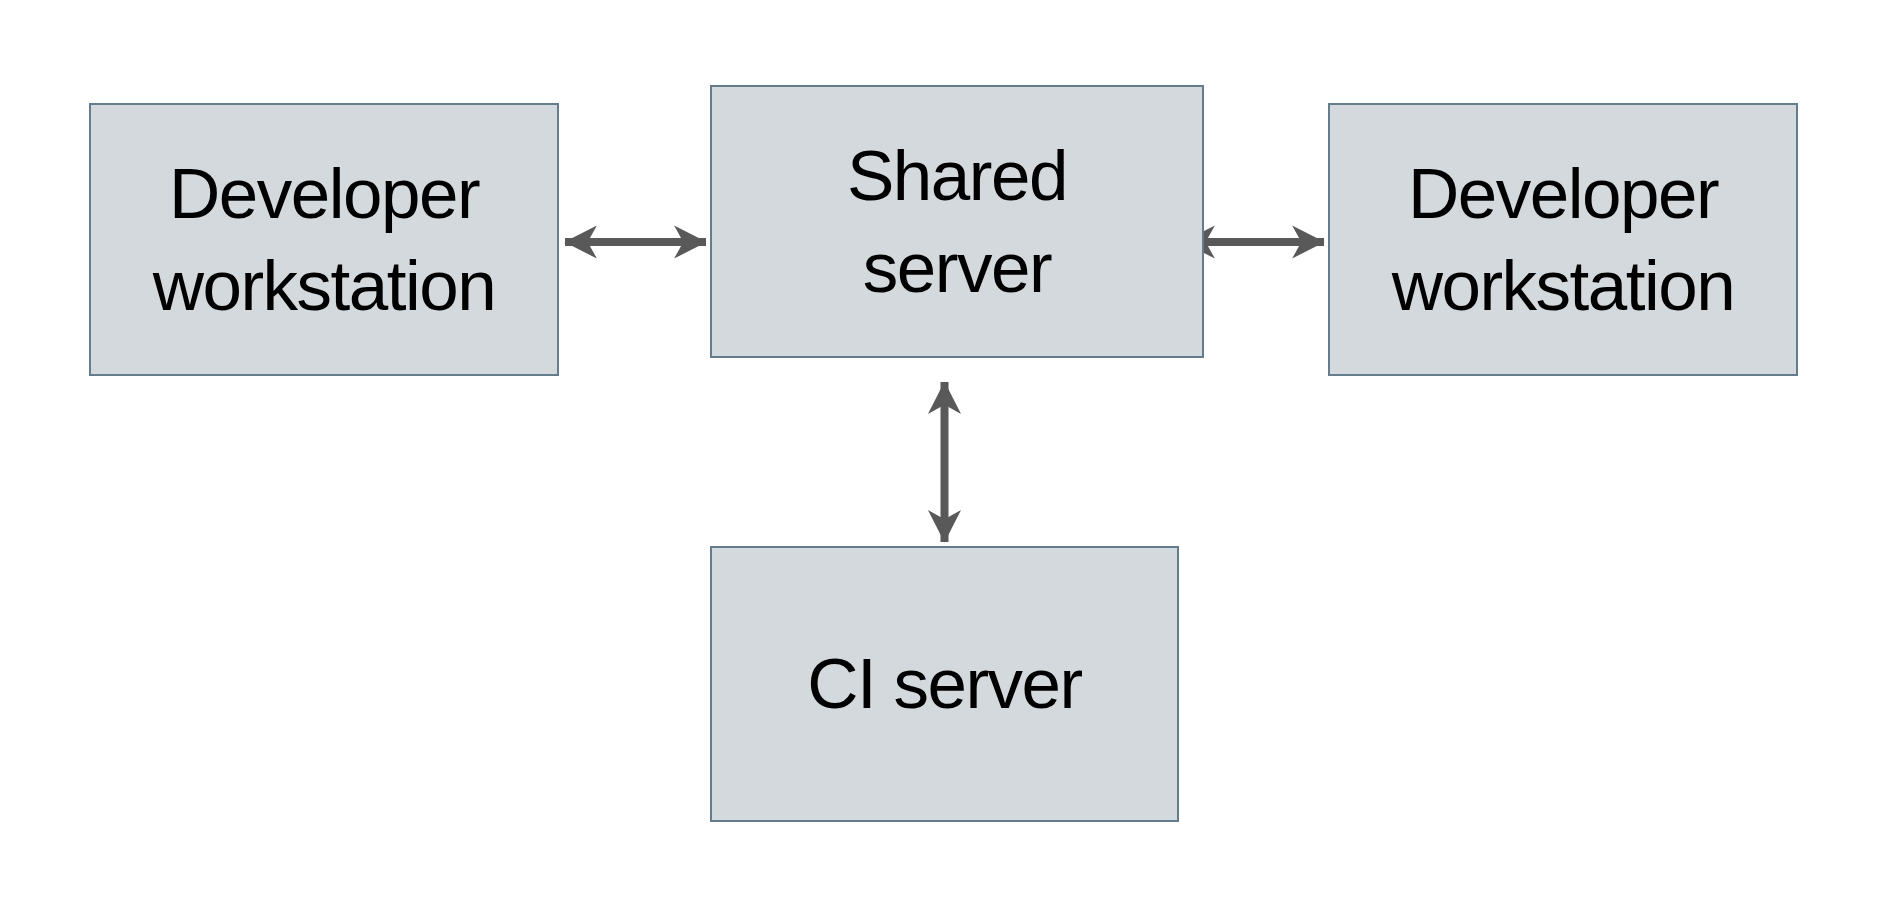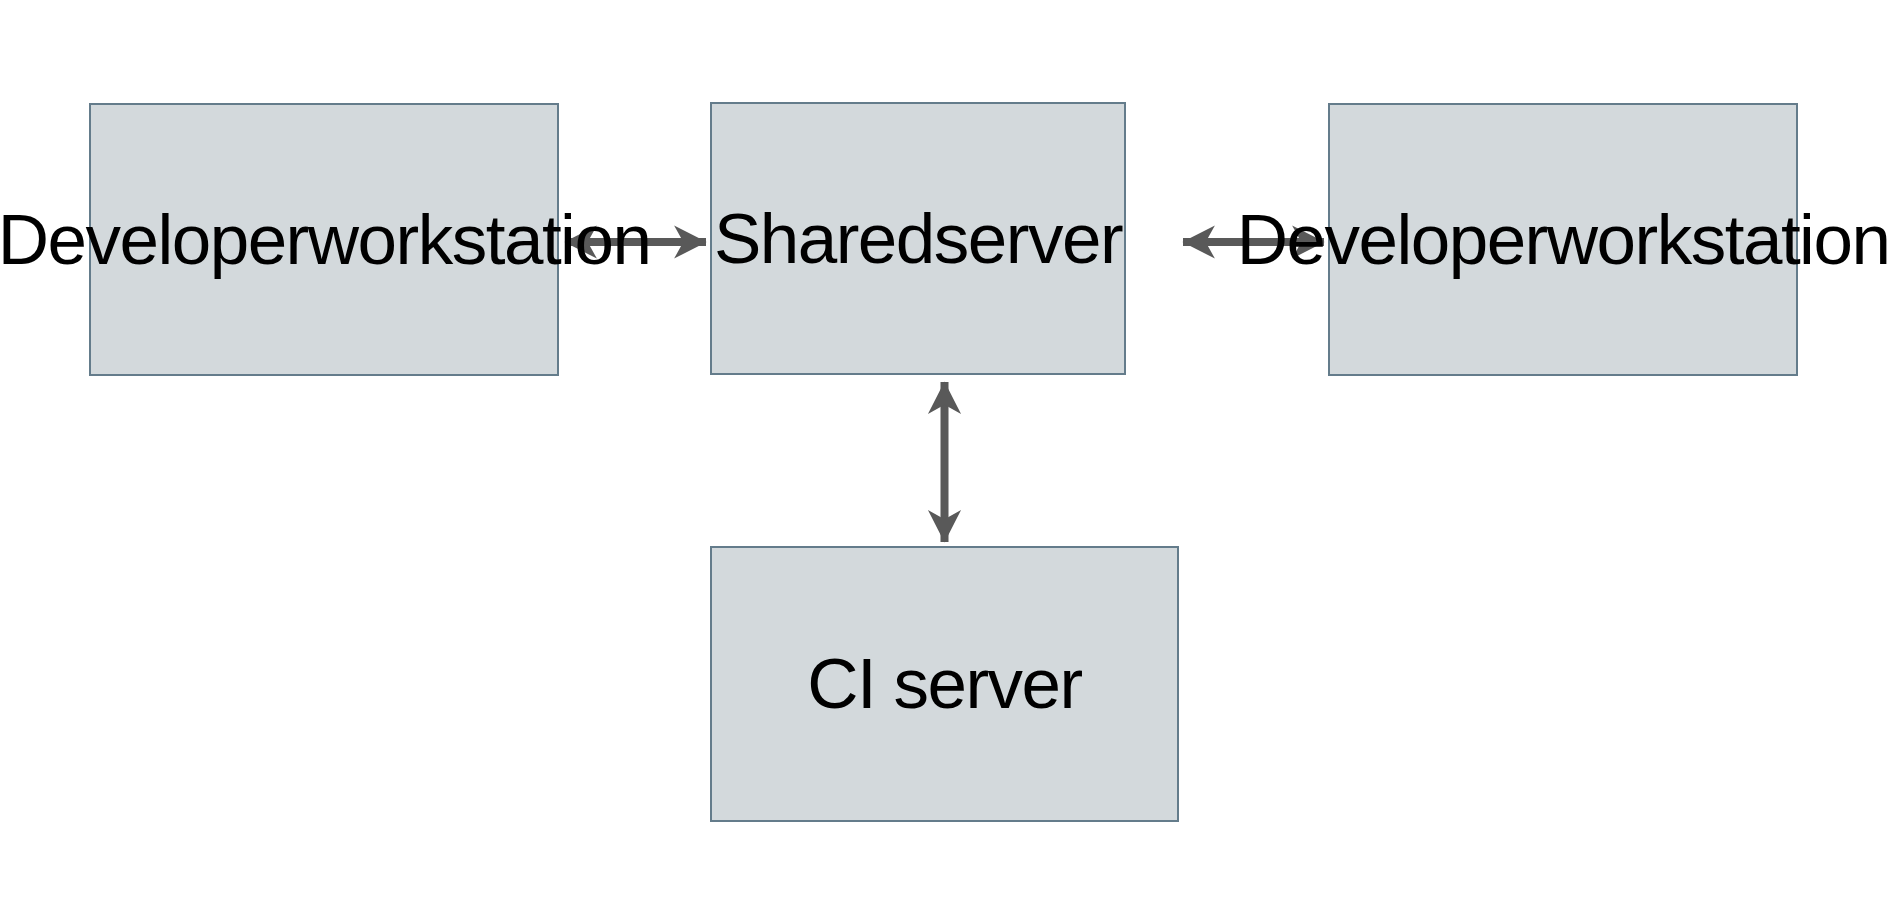--- a/index.html
+++ b/index.html
@@ -31,33 +31,33 @@
   .arrowhead {
     fill: var(--arrow-color, #595959);
     stroke: none;
   }
   .node {
     position: absolute;
     box-sizing: border-box;
     background: var(--box-fill, #d3d9dc);
     border: 2px solid var(--box-border, #647c8b);
     display: flex;
-    flex-direction: row;
+    flex-direction: column;
     align-items: center;
     justify-content: center;
     text-align: center;
     color: var(--text-color, #000000);
     font-size: 71px;
     line-height: 92px;
     letter-spacing: -1.5px;
     white-space: nowrap;
   }
   .node span { display: block; }
   #node-dev-left     { left:  89px; top: 103px; width: 470px; height: 273px; }
-  #node-shared-cache { left: 710px; top: 102px; width: 416px; height: 273px; }
+  #node-shared-cache { left: 710px; top: 85px; width: 494px; height: 273px; }
   #node-dev-right    { left: 1328px; top: 103px; width: 470px; height: 273px; }
   #node-ci-server    { left: 710px; top: 546px; width: 469px; height: 276px; }
 </style>
 </head>
 <body>
 
 <div class="canvas">
 
   <svg class="edges-layer" viewBox="0 0 1900 922" xmlns="http://www.w3.org/2000/svg">
     <defs>

